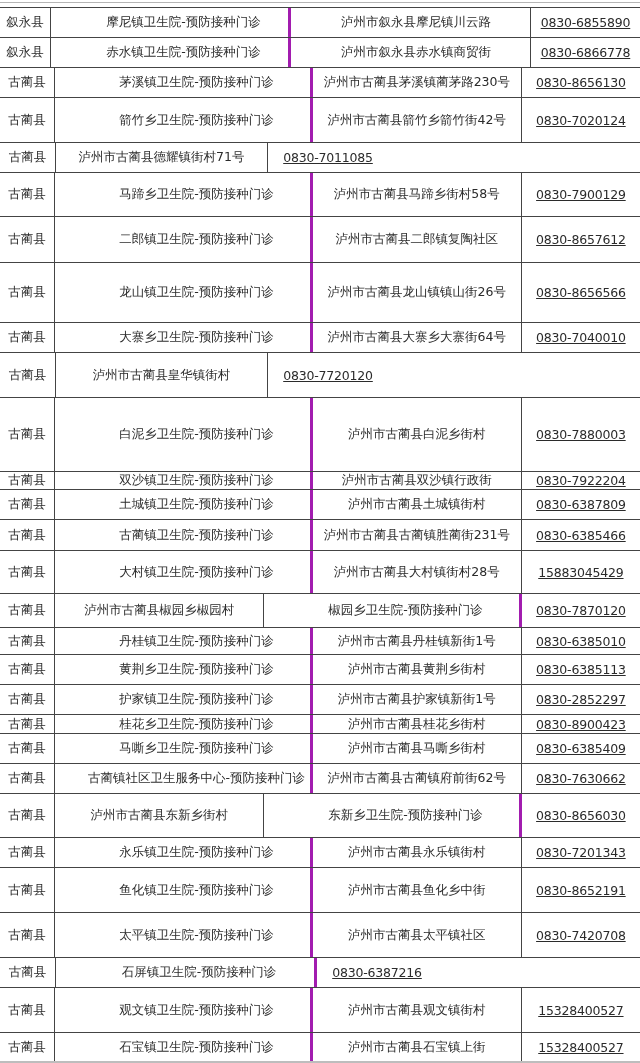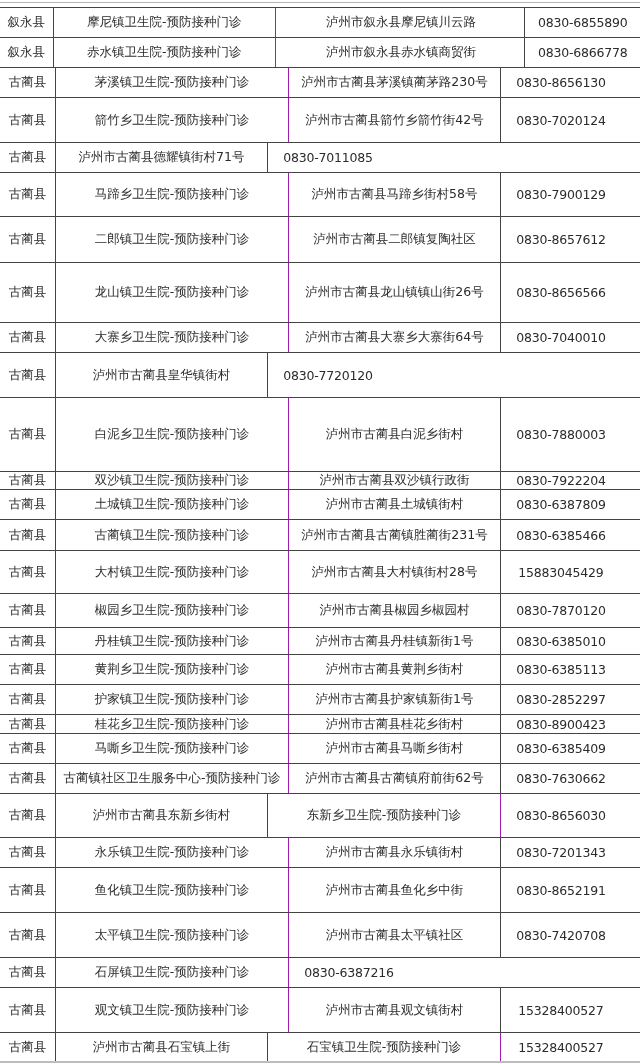--- a/index.html
+++ b/index.html
@@ -37,23 +37,23 @@
       box-sizing: border-box;
       display: flex;
       align-items: center;
       justify-content: center;
       font-size: 12.5px;
       white-space: nowrap;
       overflow: hidden;
       color: #2b2b2b;
     }
     .c-county { width: 56px; border-right: 1px solid #444; font-family: Liberation Mono, monospace; }
-    .c-name { width: 233px; border-right: 1px solid #a21caf; }
+    .c-name { width: 233px; border-right: 3px solid #a21caf; margin-left: 28px; }
     .c-addr { width: 212px; border-right: 1px solid #444; }
-    .c-phone { width: 120px; letter-spacing: -0.2px; }
+    .c-phone { width: 120px; letter-spacing: -0.2px; text-decoration: underline; }
     .addr-left { justify-content: flex-start; padding-left: 3px; margin-left: 47px; }
     .bottom-rule {
       position: absolute;
       left: 0; top: 1061px;
       width: 640px; height: 2px;
       background: #bdbdbd;
     }
   </style>
 </head>
 <body>
@@ -144,22 +144,22 @@
       <div class="cell c-phone">0830-6385466</div>
     </div>
     <div class="row" style="height: 43px;">
       <div class="cell c-county">古蔺县</div>
       <div class="cell c-name">大村镇卫生院-预防接种门诊</div>
       <div class="cell c-addr">泸州市古蔺县大村镇街村28号</div>
       <div class="cell c-phone">15883045429</div>
     </div>
     <div class="row" style="height: 34px;">
       <div class="cell c-county">古蔺县</div>
+      <div class="cell c-addr">泸州市古蔺县椒园乡椒园村</div>
       <div class="cell c-name">椒园乡卫生院-预防接种门诊</div>
-      <div class="cell c-addr">泸州市古蔺县椒园乡椒园村</div>
       <div class="cell c-phone">0830-7870120</div>
     </div>
     <div class="row" style="height: 27px;">
       <div class="cell c-county">古蔺县</div>
       <div class="cell c-name">丹桂镇卫生院-预防接种门诊</div>
       <div class="cell c-addr">泸州市古蔺县丹桂镇新街1号</div>
       <div class="cell c-phone">0830-6385010</div>
     </div>
     <div class="row" style="height: 30px;">
       <div class="cell c-county">古蔺县</div>
@@ -221,19 +221,19 @@
       <div class="cell c-phone">0830-6387216</div>
     </div>
     <div class="row" style="height: 45px;">
       <div class="cell c-county">古蔺县</div>
       <div class="cell c-name">观文镇卫生院-预防接种门诊</div>
       <div class="cell c-addr">泸州市古蔺县观文镇街村</div>
       <div class="cell c-phone">15328400527</div>
     </div>
     <div class="row" style="height: 30px;">
       <div class="cell c-county">古蔺县</div>
+      <div class="cell c-name">石宝镇卫生院-预防接种门诊</div>
       <div class="cell c-addr">泸州市古蔺县石宝镇上街</div>
-      <div class="cell c-name">石宝镇卫生院-预防接种门诊</div>
       <div class="cell c-phone">15328400527</div>
     </div>
   </div>
 
 <div class="bottom-rule"></div>
 
 </body></html>

